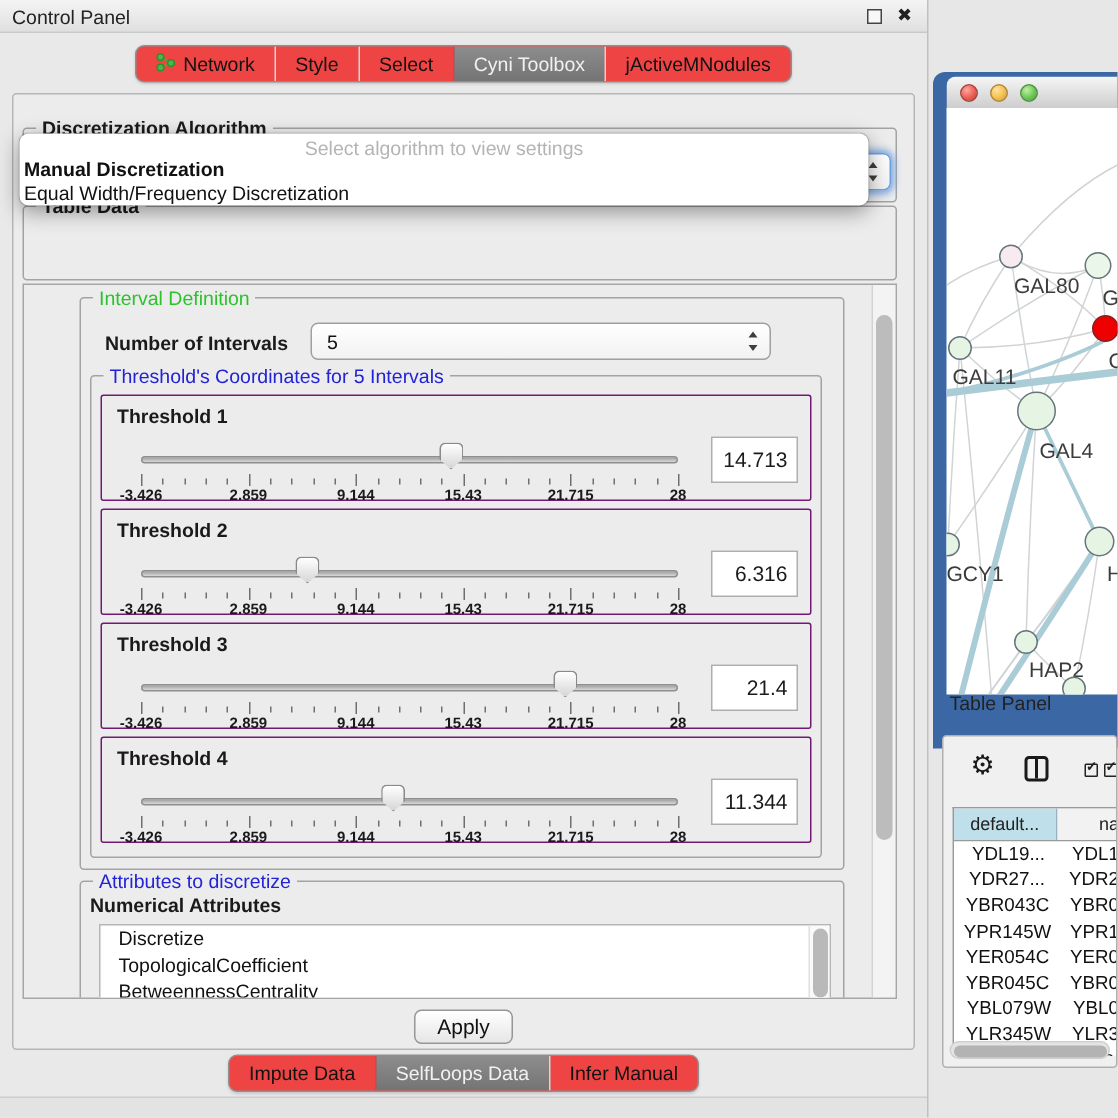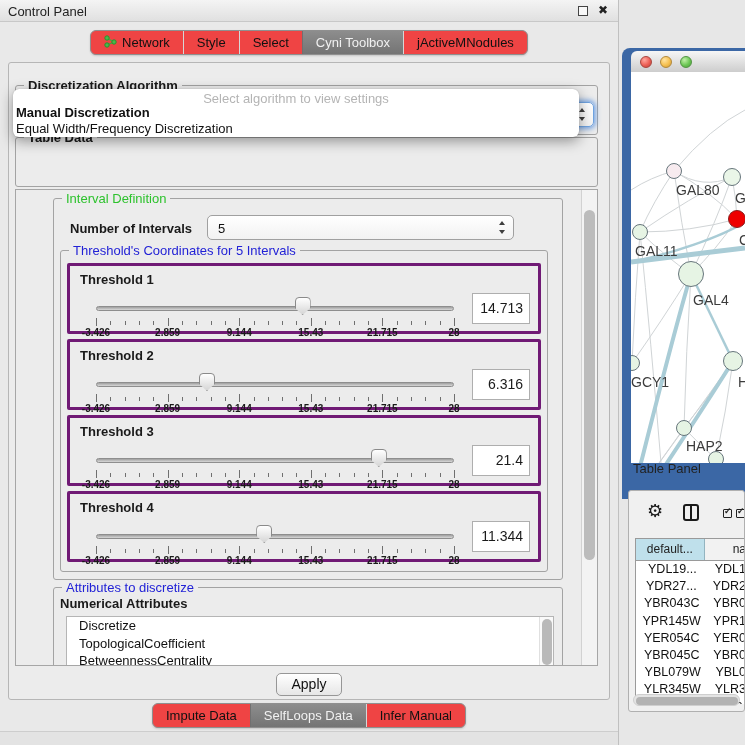--- a/index.html
+++ b/index.html
@@ -59,21 +59,21 @@
   
   .scrollpane { position:absolute; left:6px; top:126px; width:583px; height:477px;
         border:1px solid #a6a6a6; background:#ececec; overflow:hidden; }
   .vscroll { position:absolute; right:0; top:0; bottom:0; width:16px; background:#f3f3f3;
         border-left:1px solid #d2d2d2; }
   .vscroll .thumb-v { position:absolute; left:2px; width:11px; border-radius:6px; background:#bcbcbc; }
 
   
   .num-label { position:absolute; font-size:13px; font-weight:bold; color:#1a1a1a; }
 
-  .thr-row { position:absolute; left:6px; width:474px; height:71px; border:3px solid #701a75;
+  .thr-row { position:absolute; left:6px; width:474px; height:71px; border:1px solid #701a75;
         background:#ececec; border-radius:2px; }
   .thr-label { position:absolute; left:10px; top:6px; font-size:13px; font-weight:bold; color:#1a1a1a; }
   .slider { position:absolute; left:26px; top:0; width:358px; height:71px; }
   .track { position:absolute; left:0; right:0; top:40px; height:5px; border-radius:3px;
         background:linear-gradient(#9f9f9f,#d8d8d8); border:1px solid #8e8e8e; }
   .thumb { position:absolute; top:31px; width:16px; height:18px; margin-left:-8px;
         background:linear-gradient(#ffffff,#d6d6d6); border:1px solid #8a8a8a;
         border-radius:4px 4px 0 0;
         clip-path:polygon(0 0,100% 0,100% 60%,50% 100%,0 60%); }
   .ticks { position:absolute; left:0; right:0; top:52px; height:8px; }

